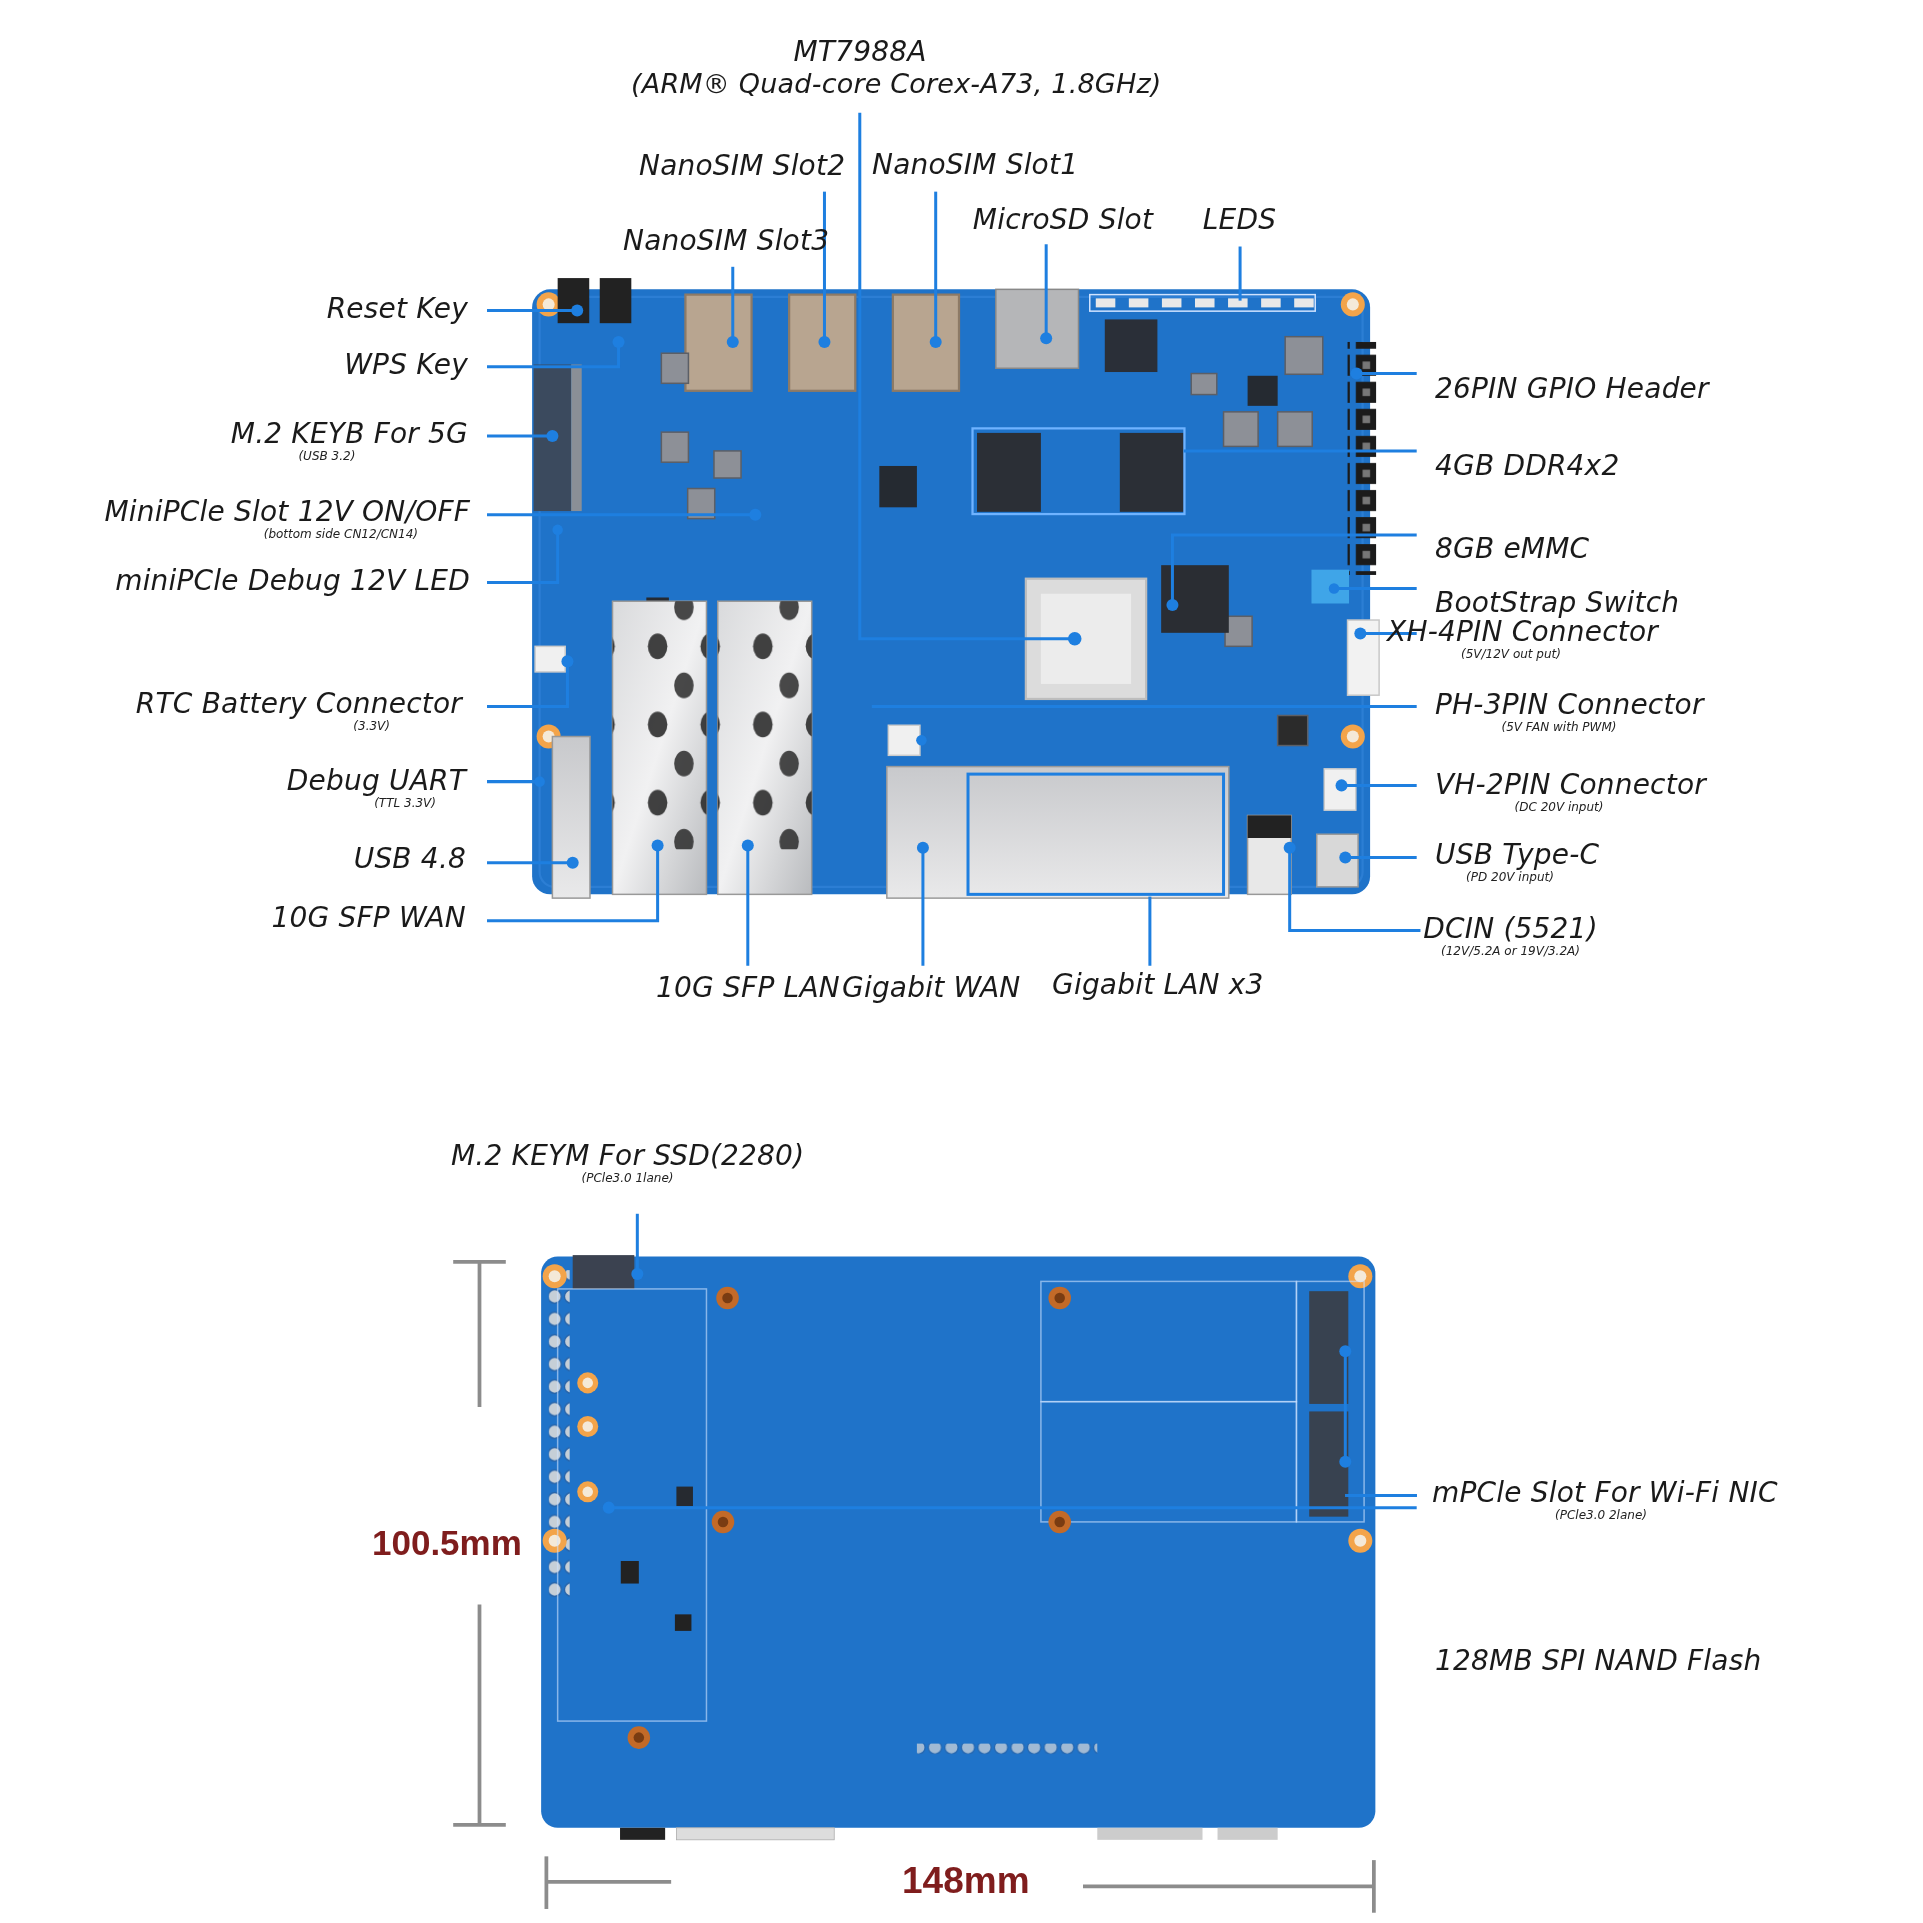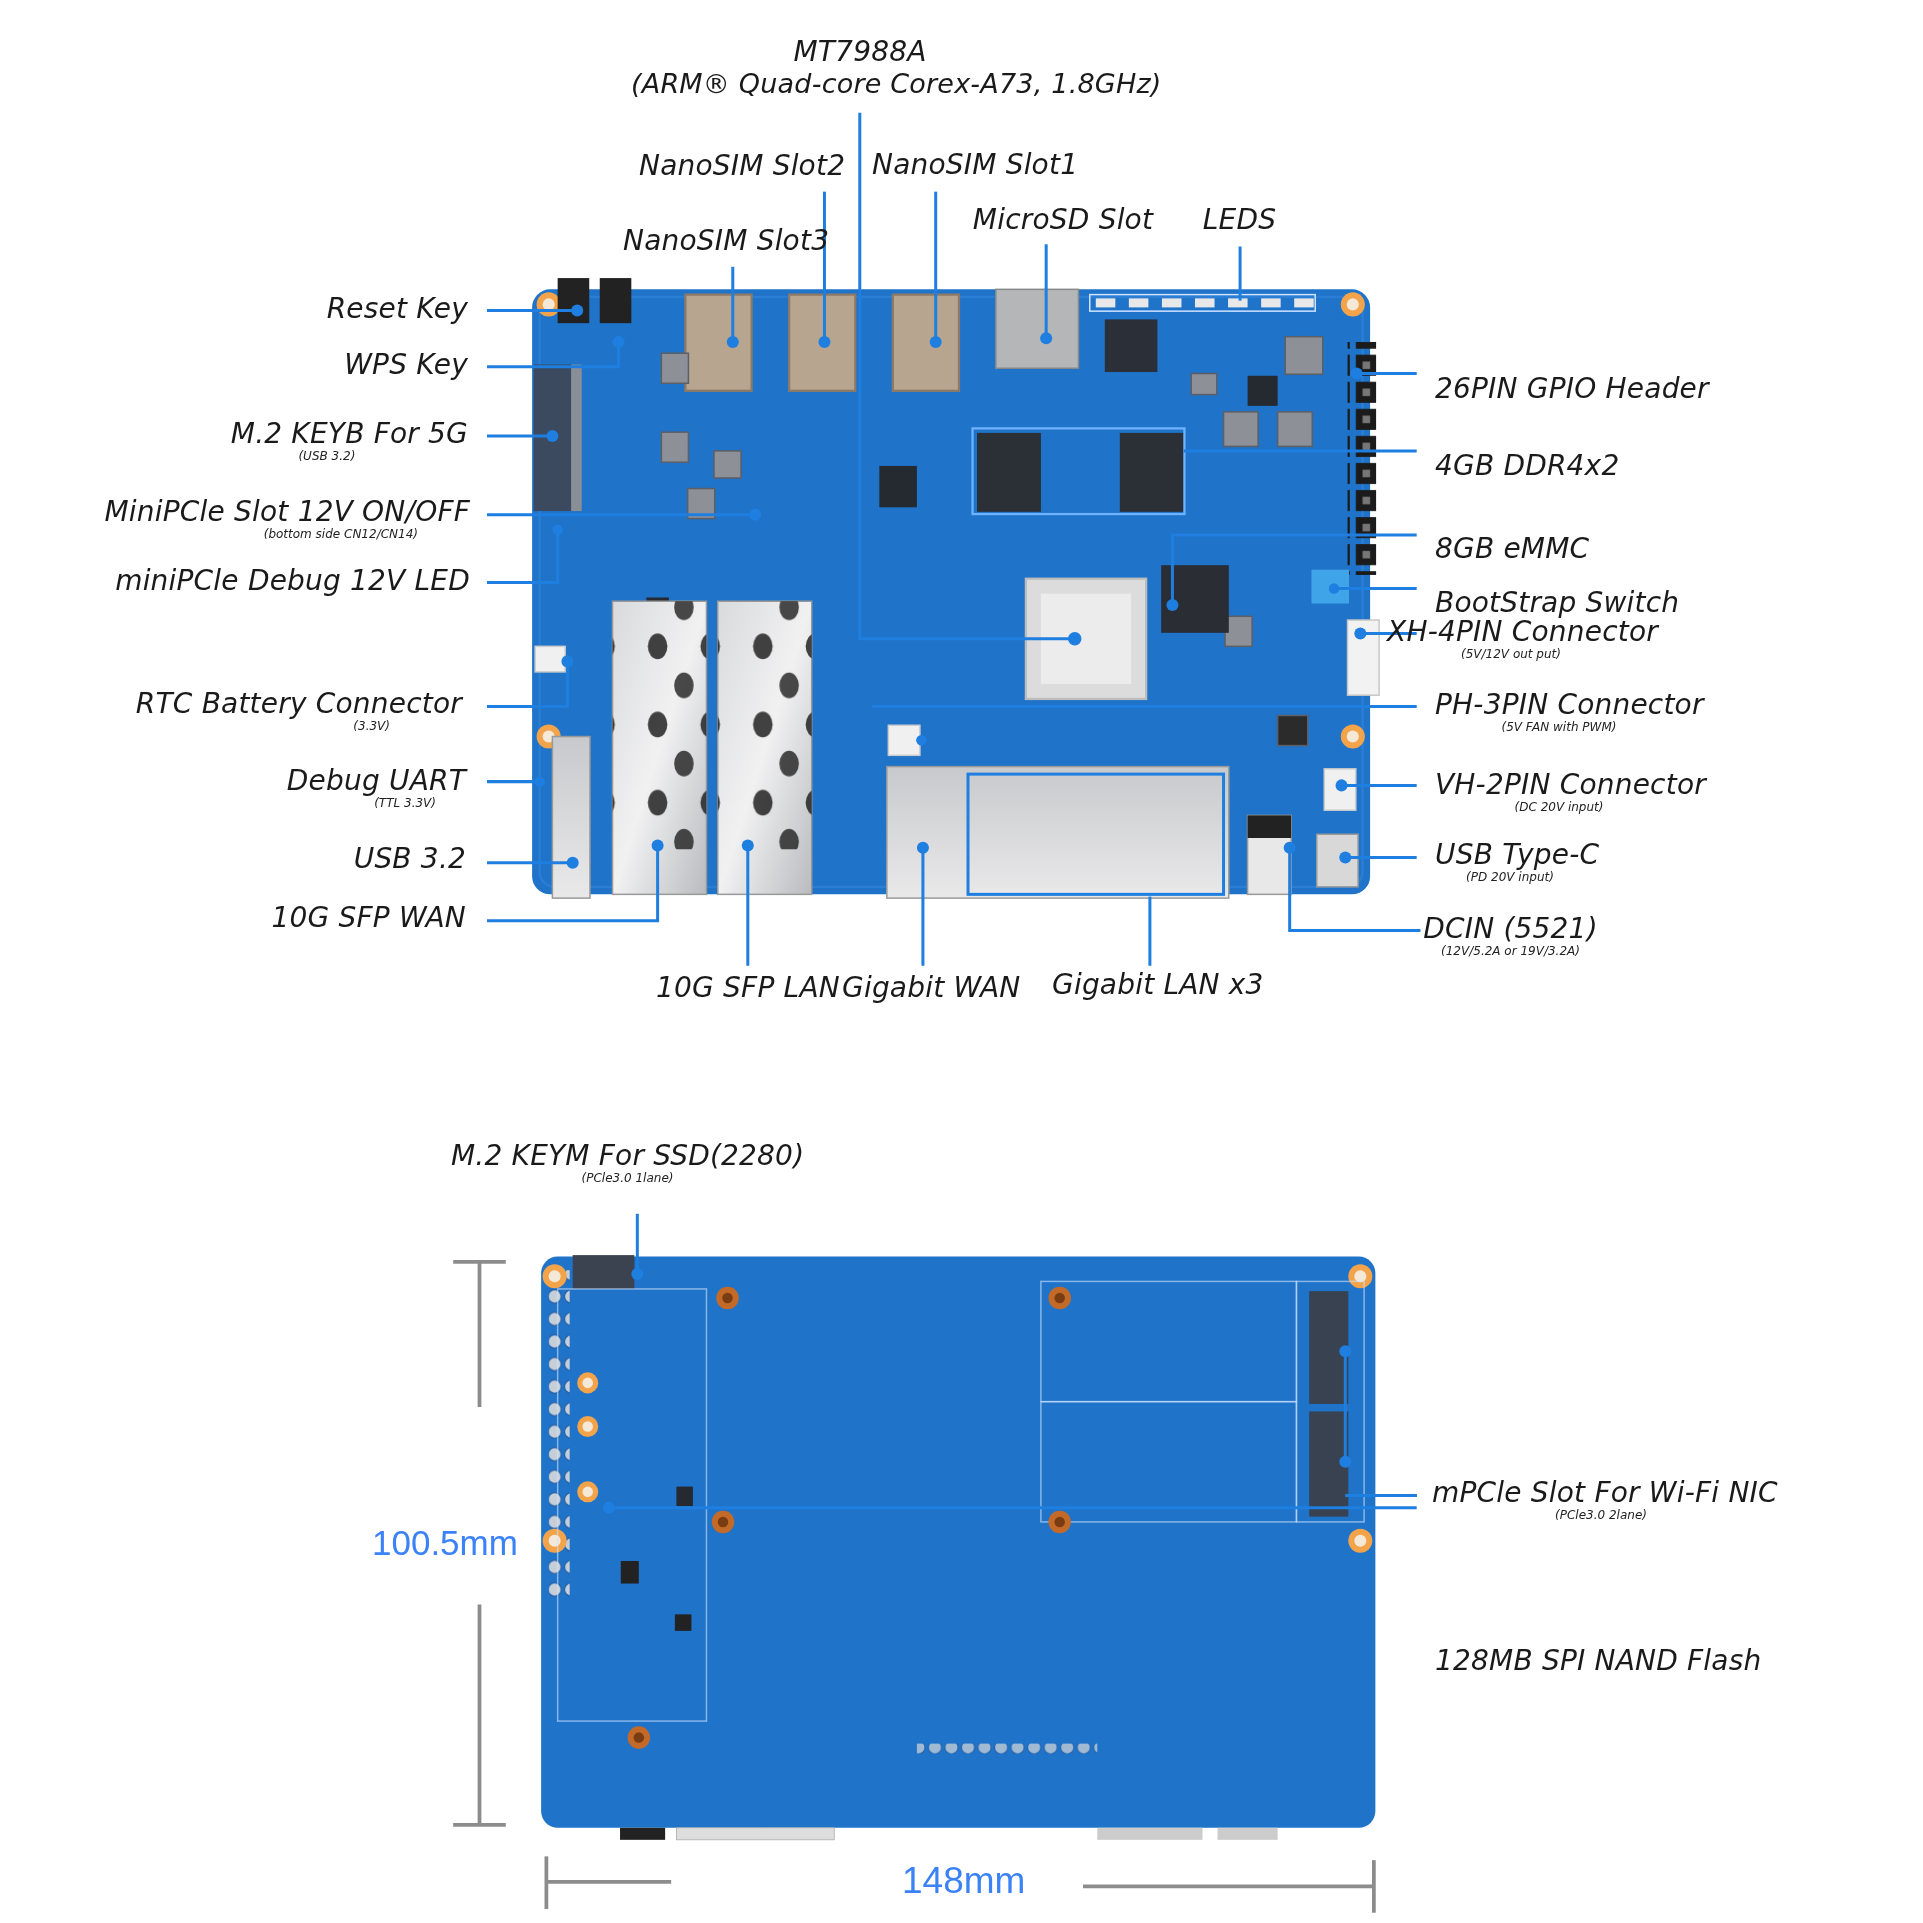--- a/index.html
+++ b/index.html
@@ -5,21 +5,21 @@
   html, body { margin:0; padding:0; background:#ffffff; }
   body { width:1924px; height:1924px; position:relative; overflow:hidden;
          font-family:"DejaVu Sans", sans-serif; color:#1a1a1a; }
   .lbl { position:absolute; white-space:nowrap; line-height:1.15;font-style:italic; }
   .lbl .main { font-size:28px; display:block; letter-spacing:0.2px; }
   .lbl .sub  { font-size:12px; display:block; color:#222; }
   .r { text-align:right; }
   .l { text-align:left;margin-top:16px; }
   .c { text-align:center; }
   svg { position:absolute; left:0; top:0; }
-  .dim { position:absolute; font-family:"Liberation Sans", sans-serif; font-weight:normal; color:#3b82f6; }
+  .dim { position:absolute; font-family:"Liberation Sans", sans-serif; font-weight:bold; color:#7f1d1d; }
 </style>
 </head>
 <body>
 
 <svg width="1924" height="1924" viewBox="0 0 2560 2560">
   <defs>
     <linearGradient id="metal" x1="0" y1="0" x2="1" y2="1">
       <stop offset="0" stop-color="#d9dadc"></stop>
       <stop offset="0.5" stop-color="#f1f1f2"></stop>
       <stop offset="1" stop-color="#b9bbbe"></stop>
@@ -343,21 +343,21 @@
 </div>
 <div class="lbl r" style="right:1462px;top:688px;">
   <span class="main">RTC Battery Connector</span>
   <span class="sub" style="margin-right:72px;">(3.3V)</span>
 </div>
 <div class="lbl r" style="right:1458px;top:765px;">
   <span class="main">Debug UART</span>
   <span class="sub" style="margin-right:30px;">(TTL 3.3V)</span>
 </div>
 <div class="lbl r" style="right:1458px;top:843px;">
-  <span class="main">USB 3.2</span>
+  <span class="main">USB 4.8</span>
 </div>
 <div class="lbl r" style="right:1458px;top:902px;">
   <span class="main">10G SFP WAN</span>
 </div>
 
 <div class="lbl c" style="left:654px;top:972px;width:188px;">
   <span class="main">10G SFP LAN</span>
 </div>
 <div class="lbl c" style="left:842px;top:972px;width:173px;">
   <span class="main">Gigabit WAN</span>

